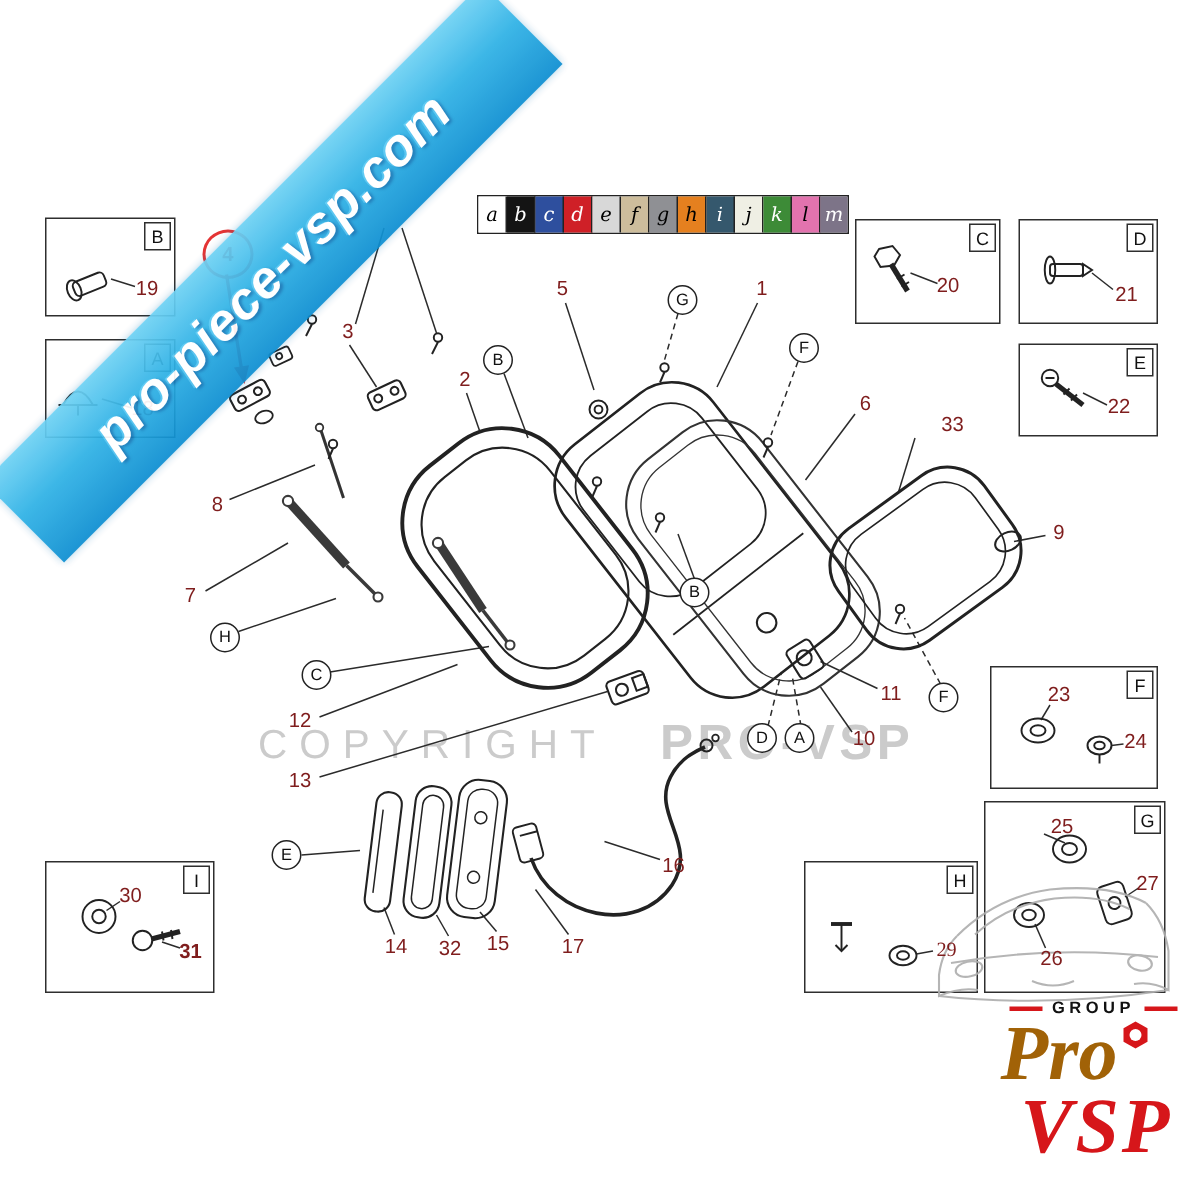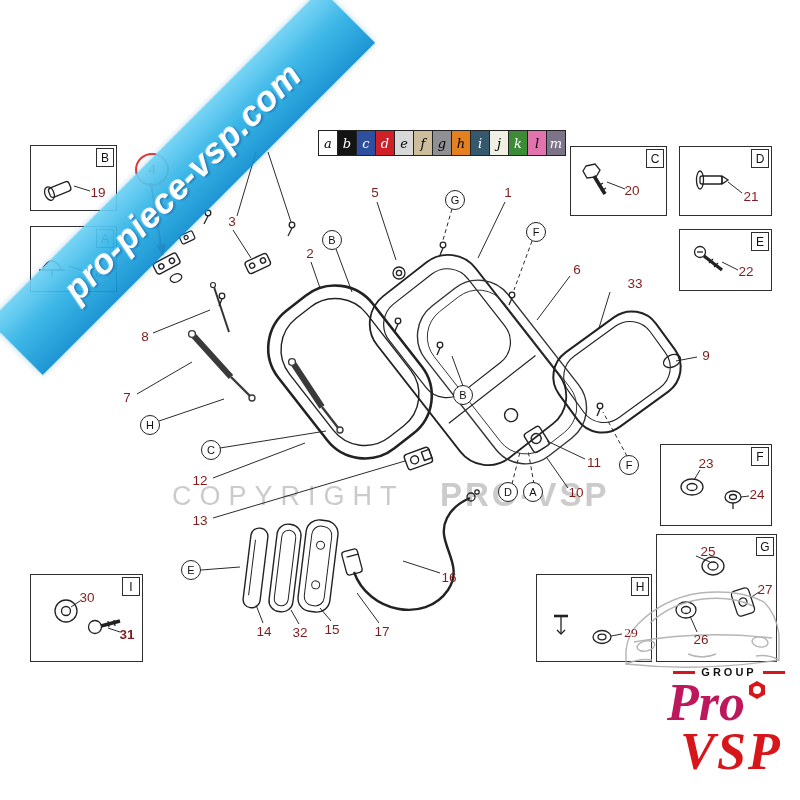--- a/index.html
+++ b/index.html
@@ -37,21 +37,21 @@
   
   .legend{position:absolute;left:318px;top:130px;display:flex;z-index:46;border:1px solid #222;}
   .lg{width:18px;height:24px;display:flex;align-items:center;justify-content:center;
       font:italic 13px "DejaVu Serif",serif;border-right:1px solid #222;}
   .lg:last-child{border-right:none;}
   
   .logo{position:absolute;left:630px;top:666px;width:168px;z-index:44;text-align:center;}
   .logo-group{display:flex;align-items:center;justify-content:center;gap:6px;margin-left:30px;}
   .logo-group .bar{width:22px;height:3px;background:#d6161a;}
   .logo-group .gtxt{font:bold 11px "Liberation Sans",sans-serif;letter-spacing:3px;color:#111;}
-  .logo-pro{font:bold italic 52px "Liberation Serif",serif;color:#be185d;line-height:.95;
+  .logo-pro{font:bold italic 52px "Liberation Serif",serif;color:#a16207;line-height:.95;
             margin-left:6px;display:flex;align-items:flex-start;justify-content:center;}
   .logo-pro svg{margin-top:2px;margin-left:2px;}
   .logo-vsp{font:bold italic 52px "Liberation Serif",serif;color:#d6161a;line-height:.95;
             letter-spacing:2px;margin-left:34px;}
 </style>
 </head>
 <body>
 
 <div id="stage">
 

